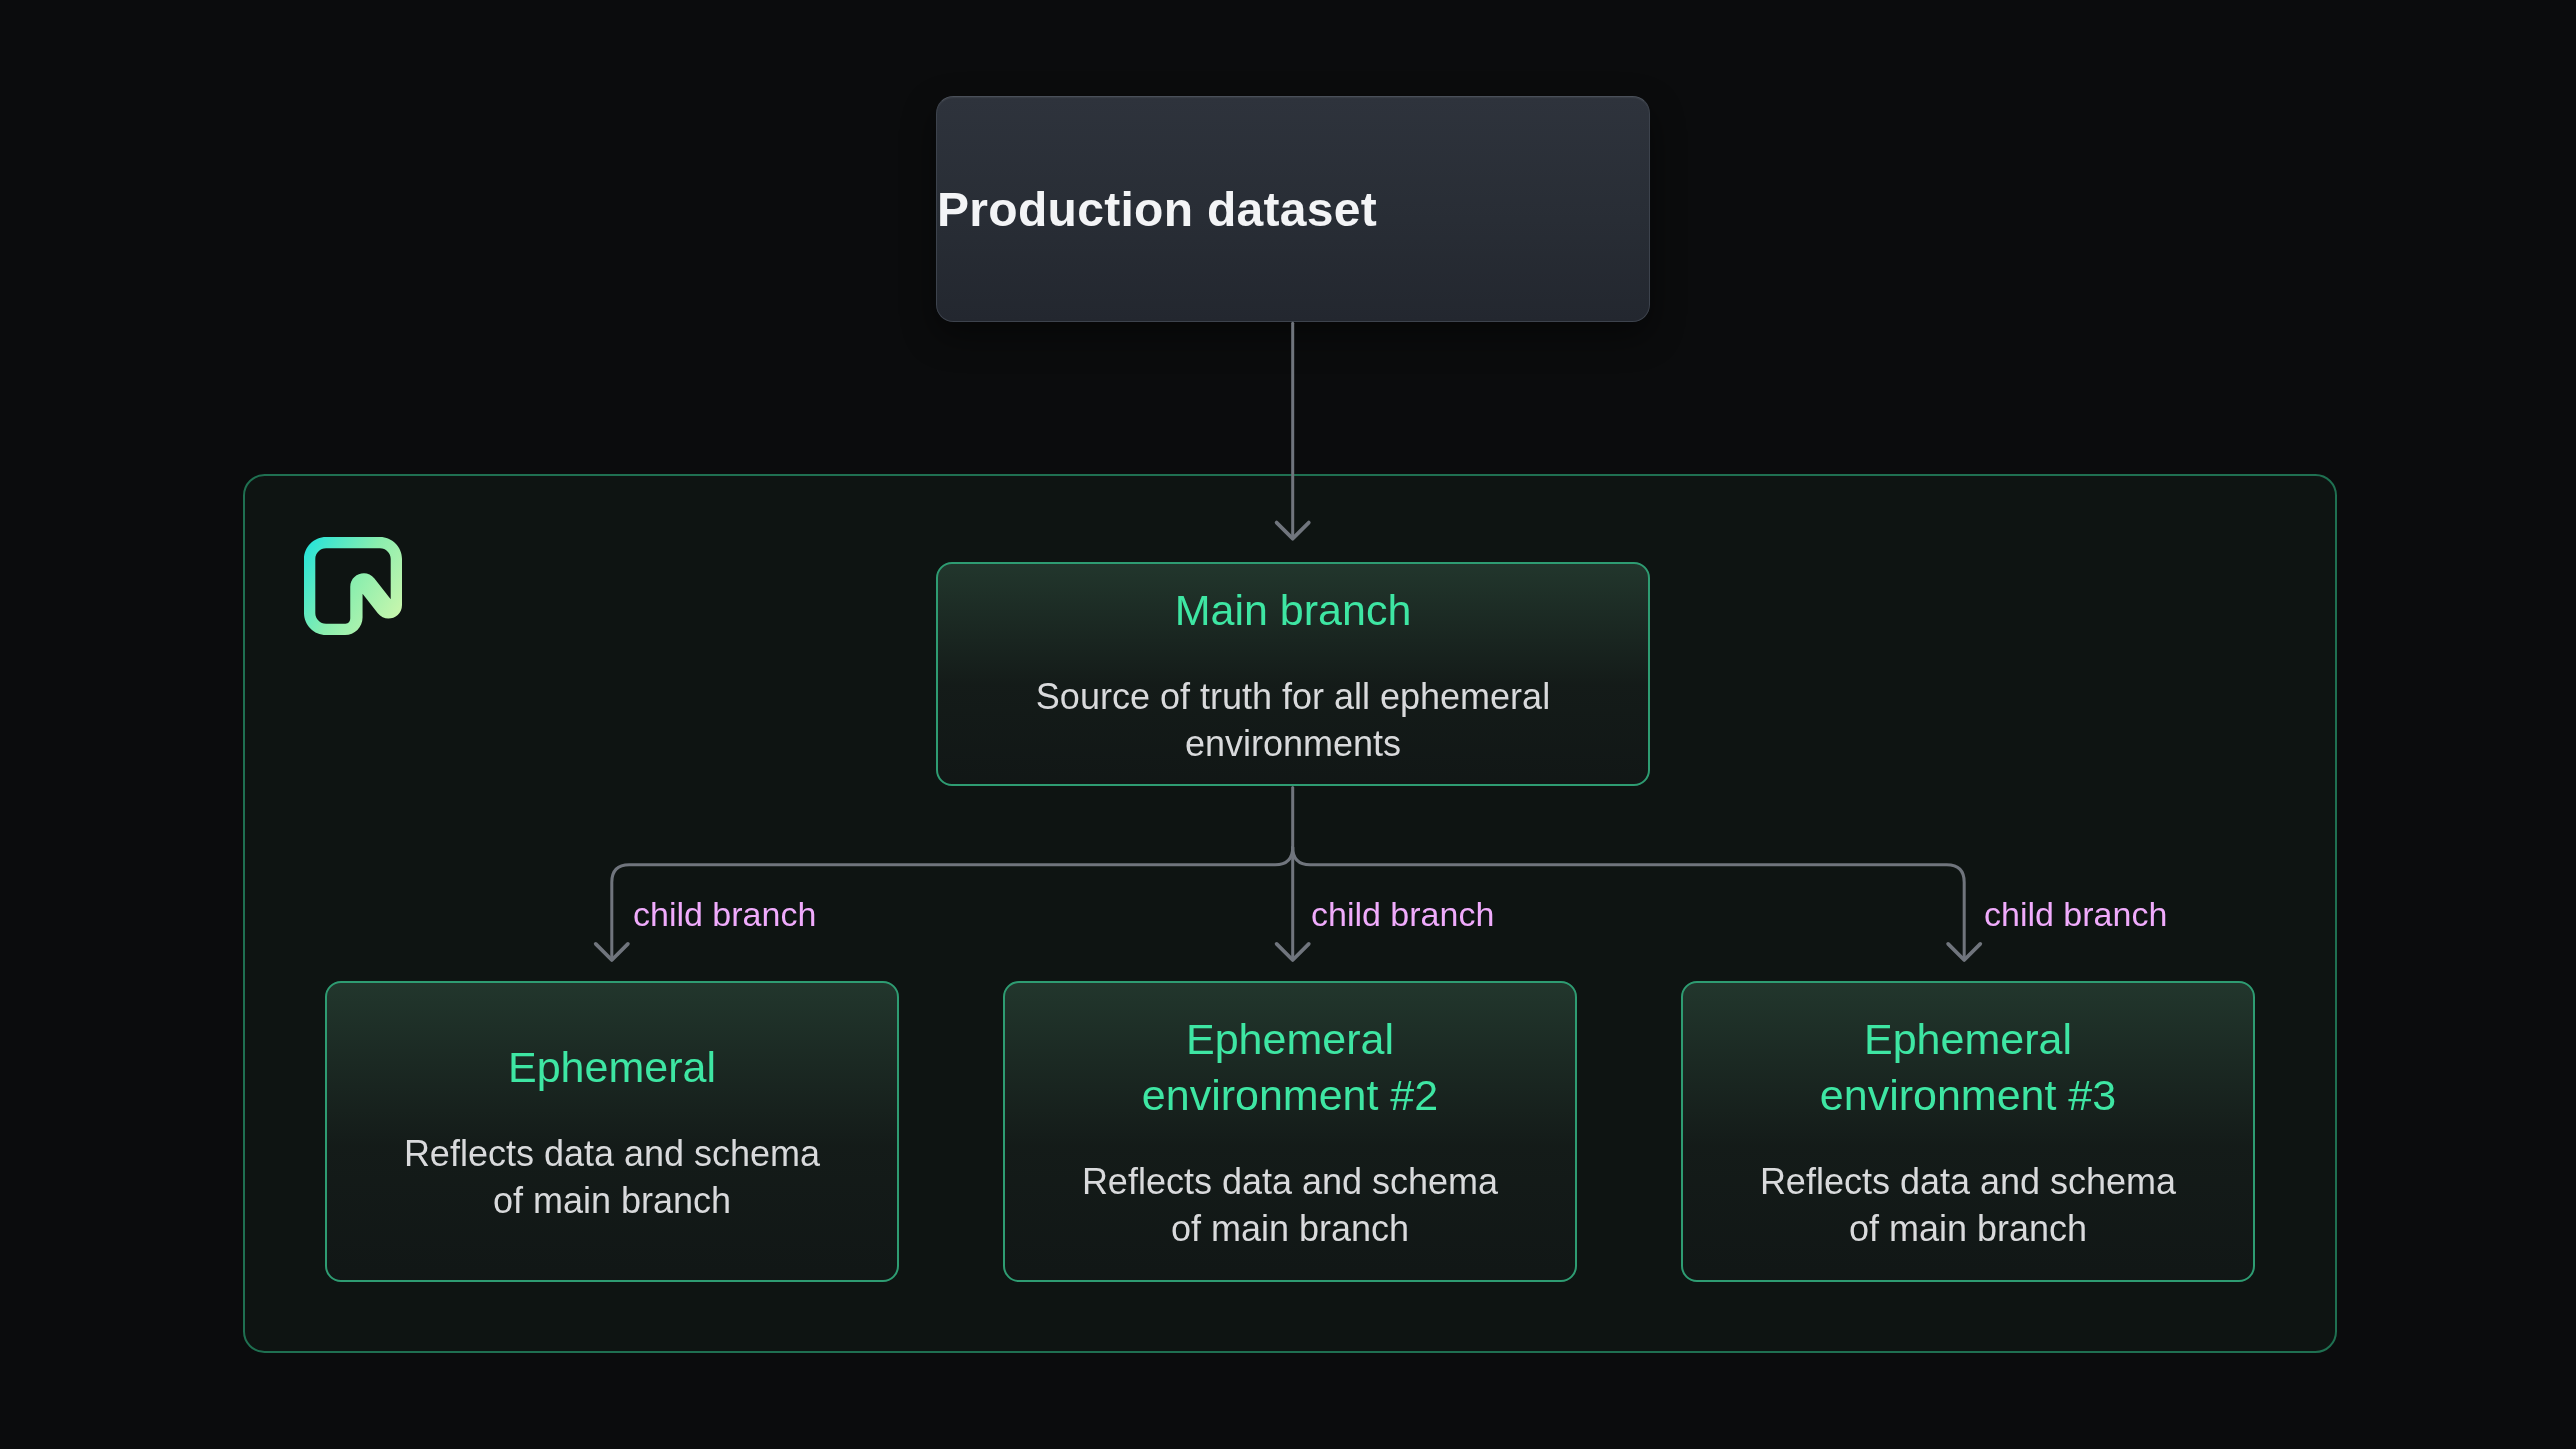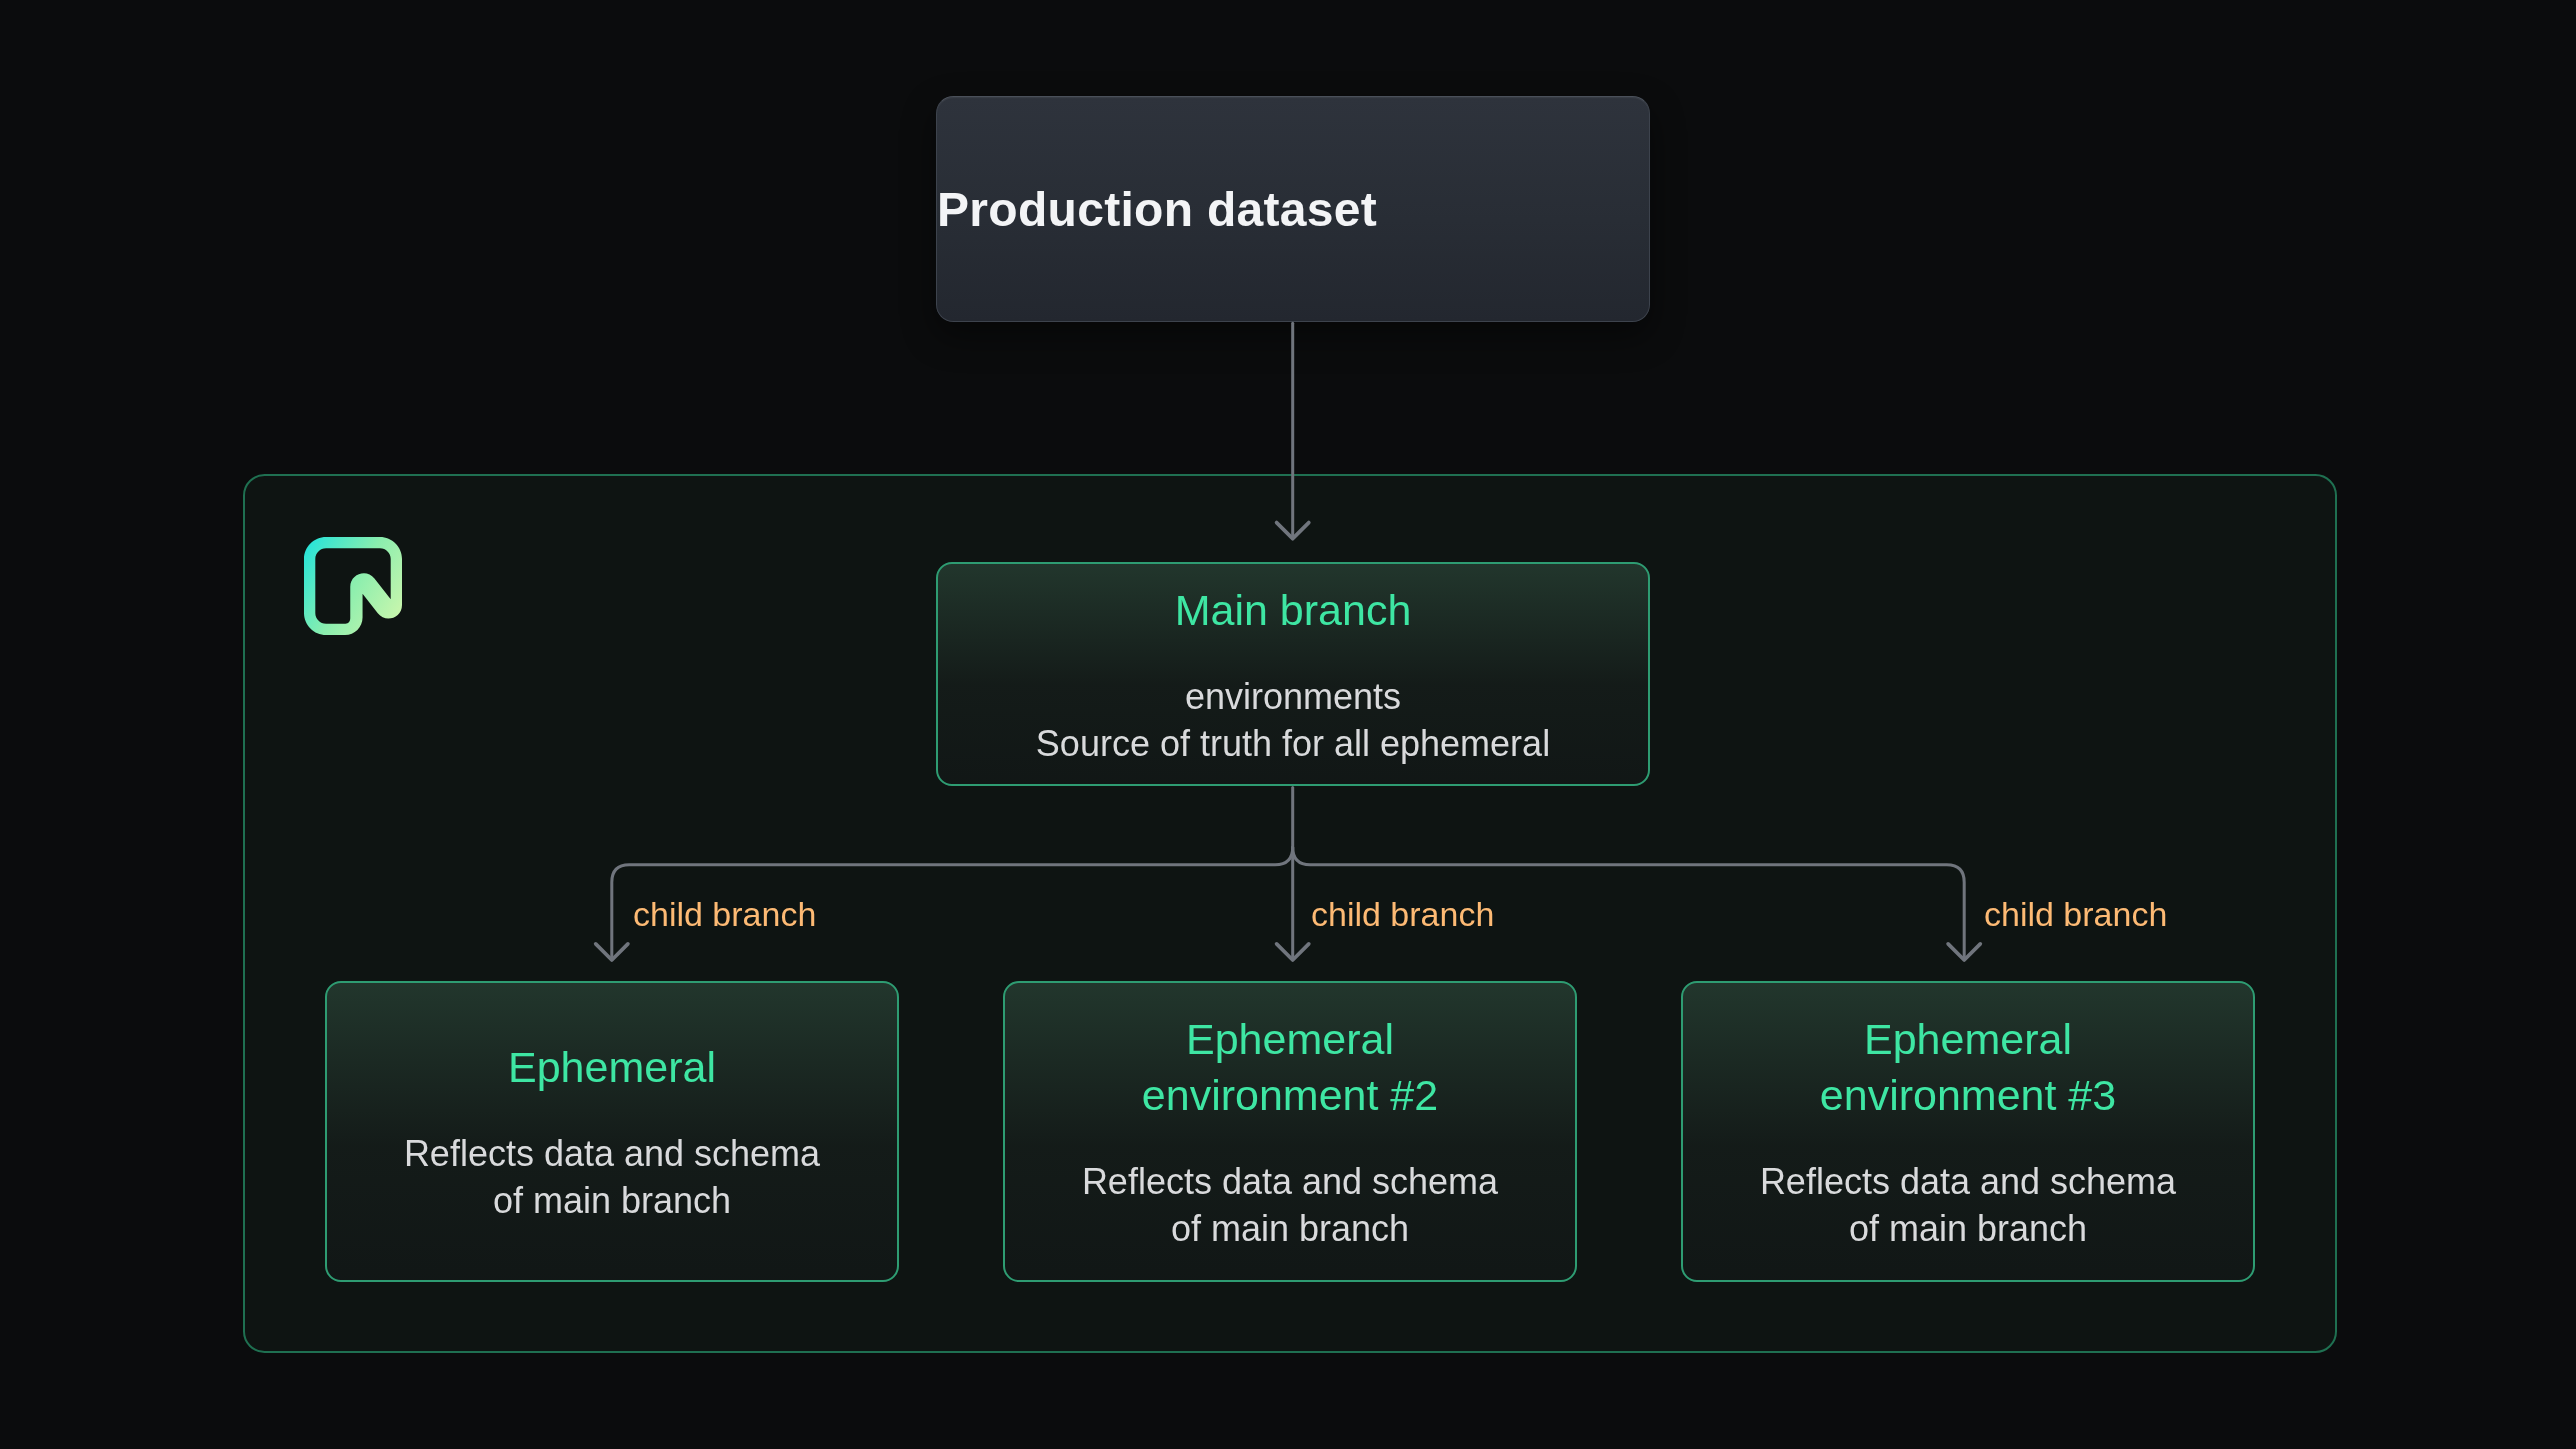--- a/index.html
+++ b/index.html
@@ -100,21 +100,21 @@
     color: #d9dadc;
     font-size: 36px;
     font-weight: 400;
     line-height: 47px;
   }
 
   
   .child-label {
     position: absolute;
     top: 894px;
-    color: #fdba74;
+    color: #f0abfc;
     font-size: 34px;
     line-height: 40px;
     white-space: nowrap;
   }
   .child-label.l1 { left: 633px; }
   .child-label.l2 { left: 1311px; }
   .child-label.l3 { left: 1984px; }
 </style>
 </head>
 <body>
@@ -150,22 +150,22 @@
     <path d="M1927 1263 Q1927 1289 1901 1289 L938 1289 Q912 1289 912 1315 L912 1428"></path>
     <path class="head" d="M888 1407 L912 1431 L936 1407"></path>
 
     <path d="M1927 1263 Q1927 1289 1953 1289 L2902 1289 Q2928 1289 2928 1315 L2928 1428"></path>
     <path class="head" d="M2904 1407 L2928 1431 L2952 1407"></path>
   </svg>
 
   <div class="gbox main-box">
     <div class="gbox-title">Main branch</div>
     <div class="gbox-sub">
+      <div>Source of truth for all ephemeral</div>
       <div>environments</div>
-      <div>Source of truth for all ephemeral</div>
     </div>
   </div>
 
   <div class="child-label l1">child branch</div>
   <div class="child-label l2">child branch</div>
   <div class="child-label l3">child branch</div>
 
   <div class="gbox env-box e1">
     <div class="gbox-title">
       <div>Ephemeral</div>

